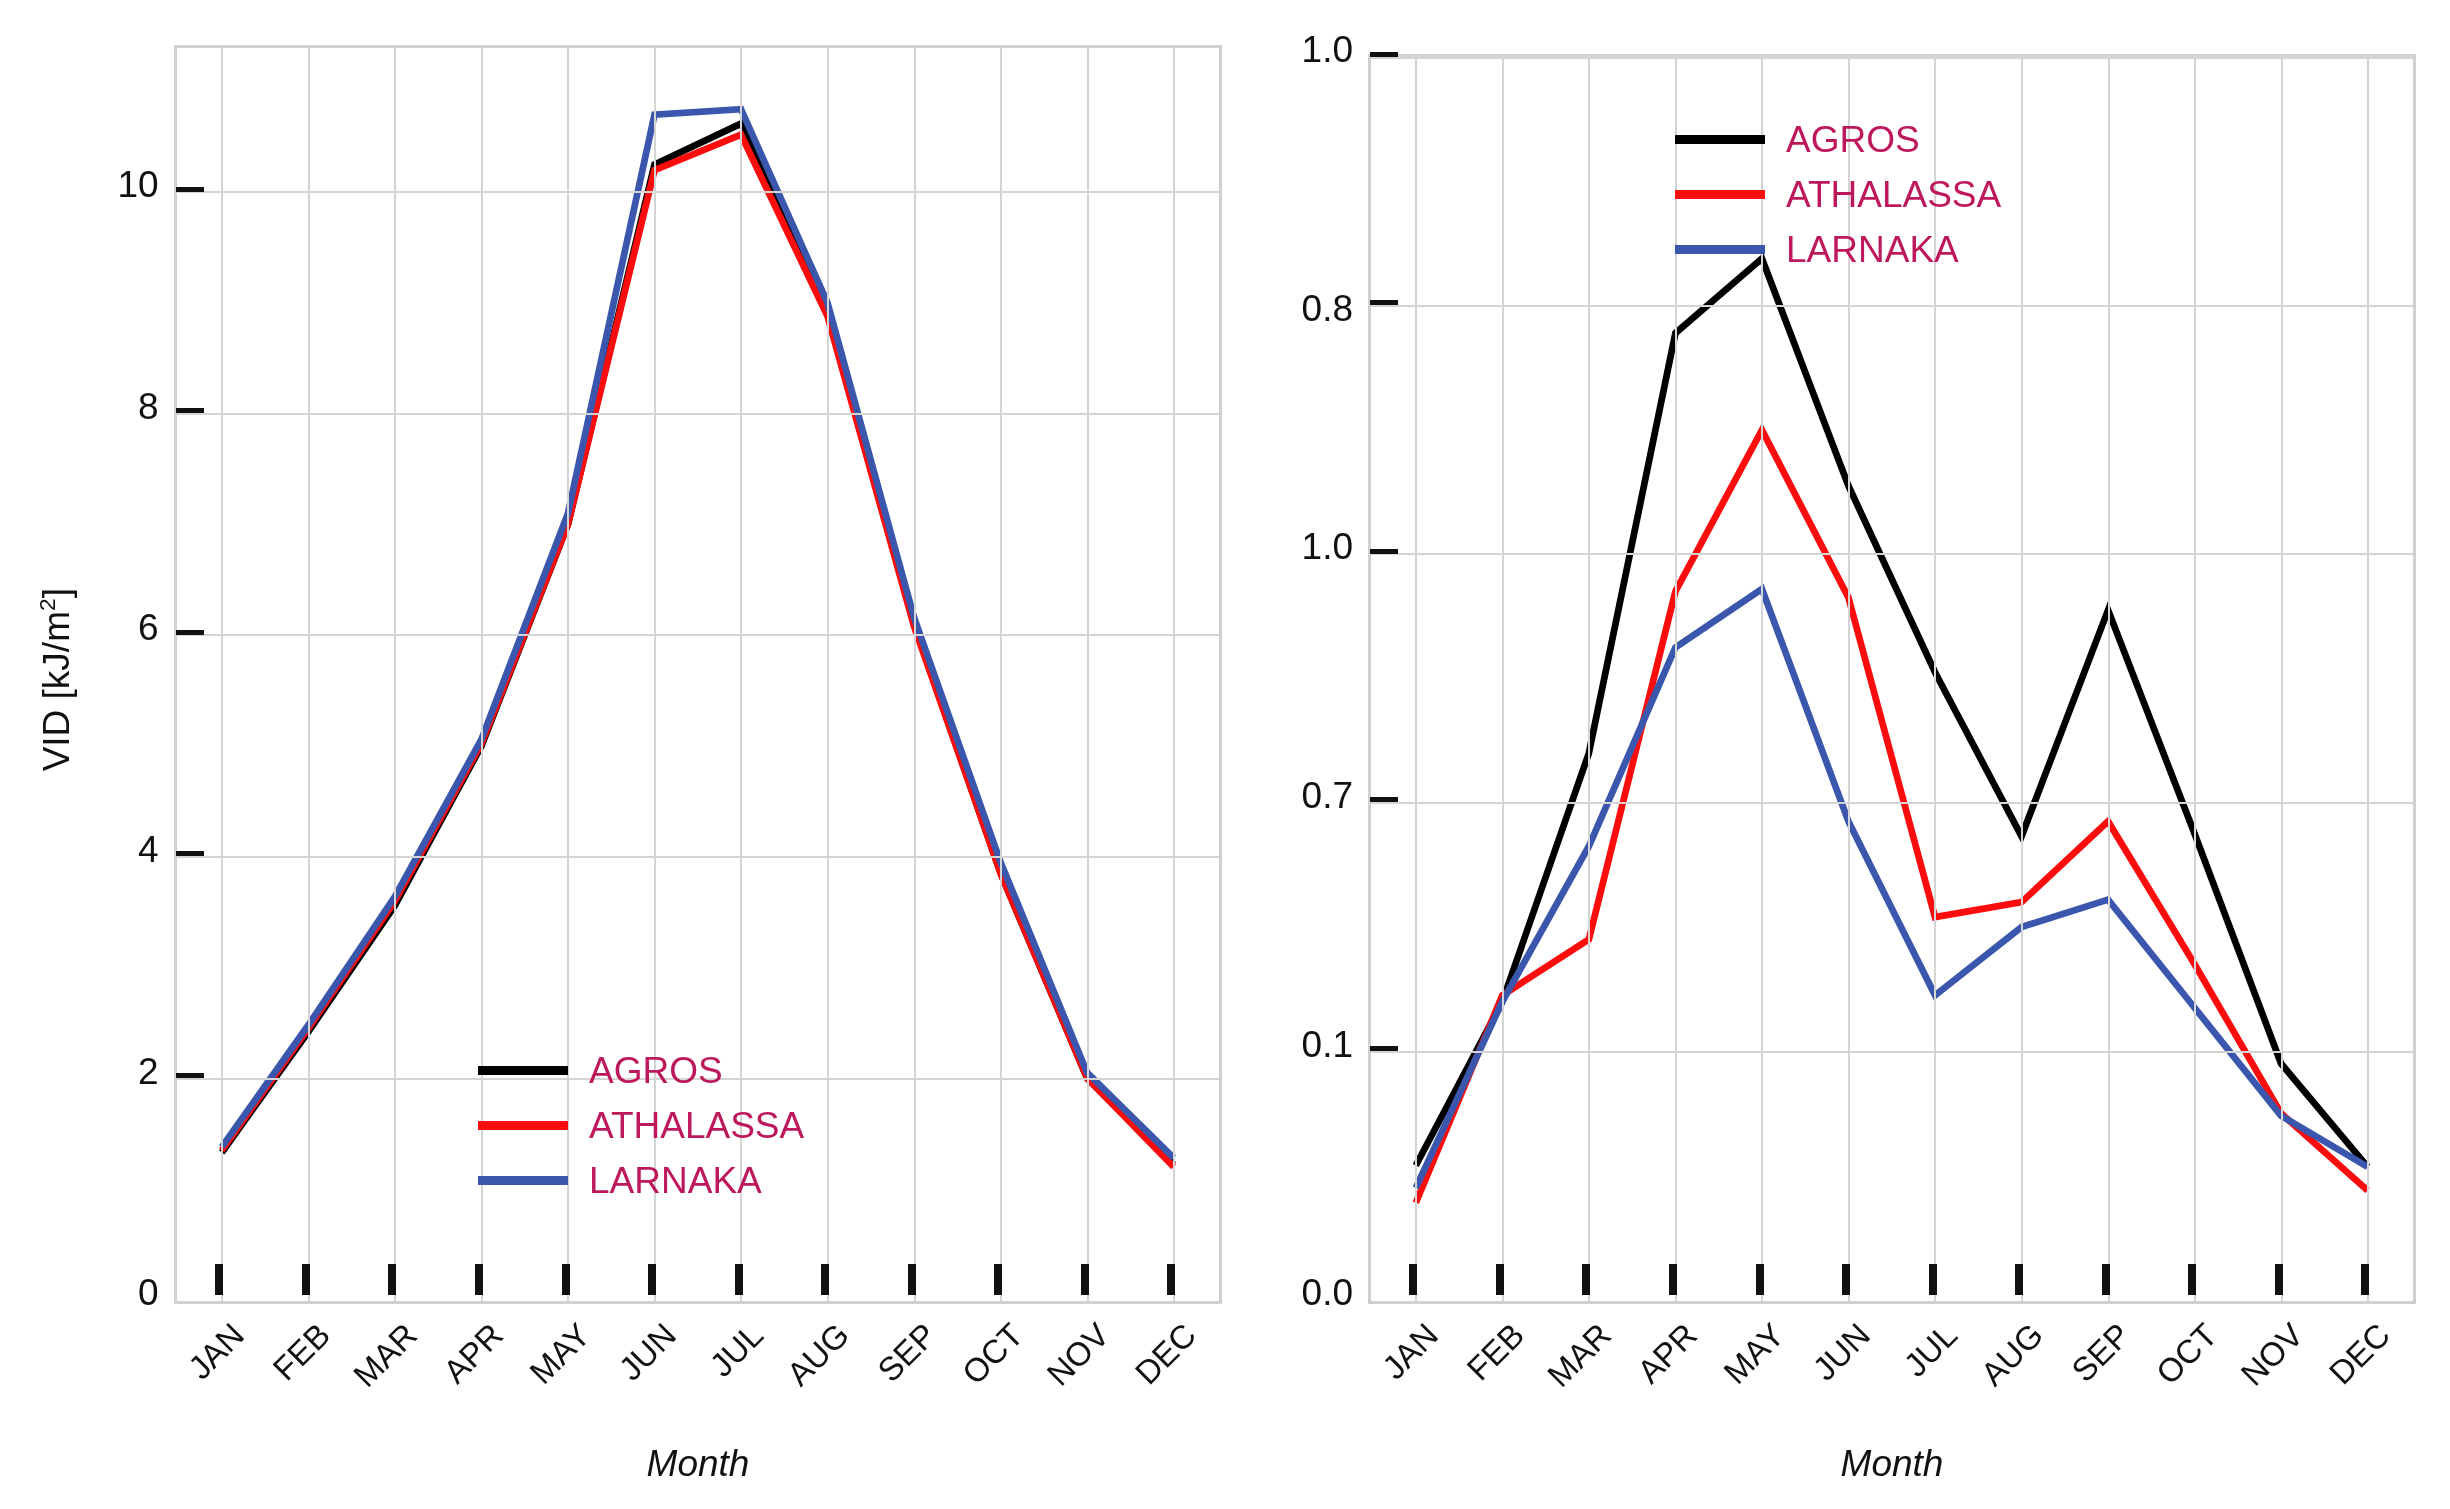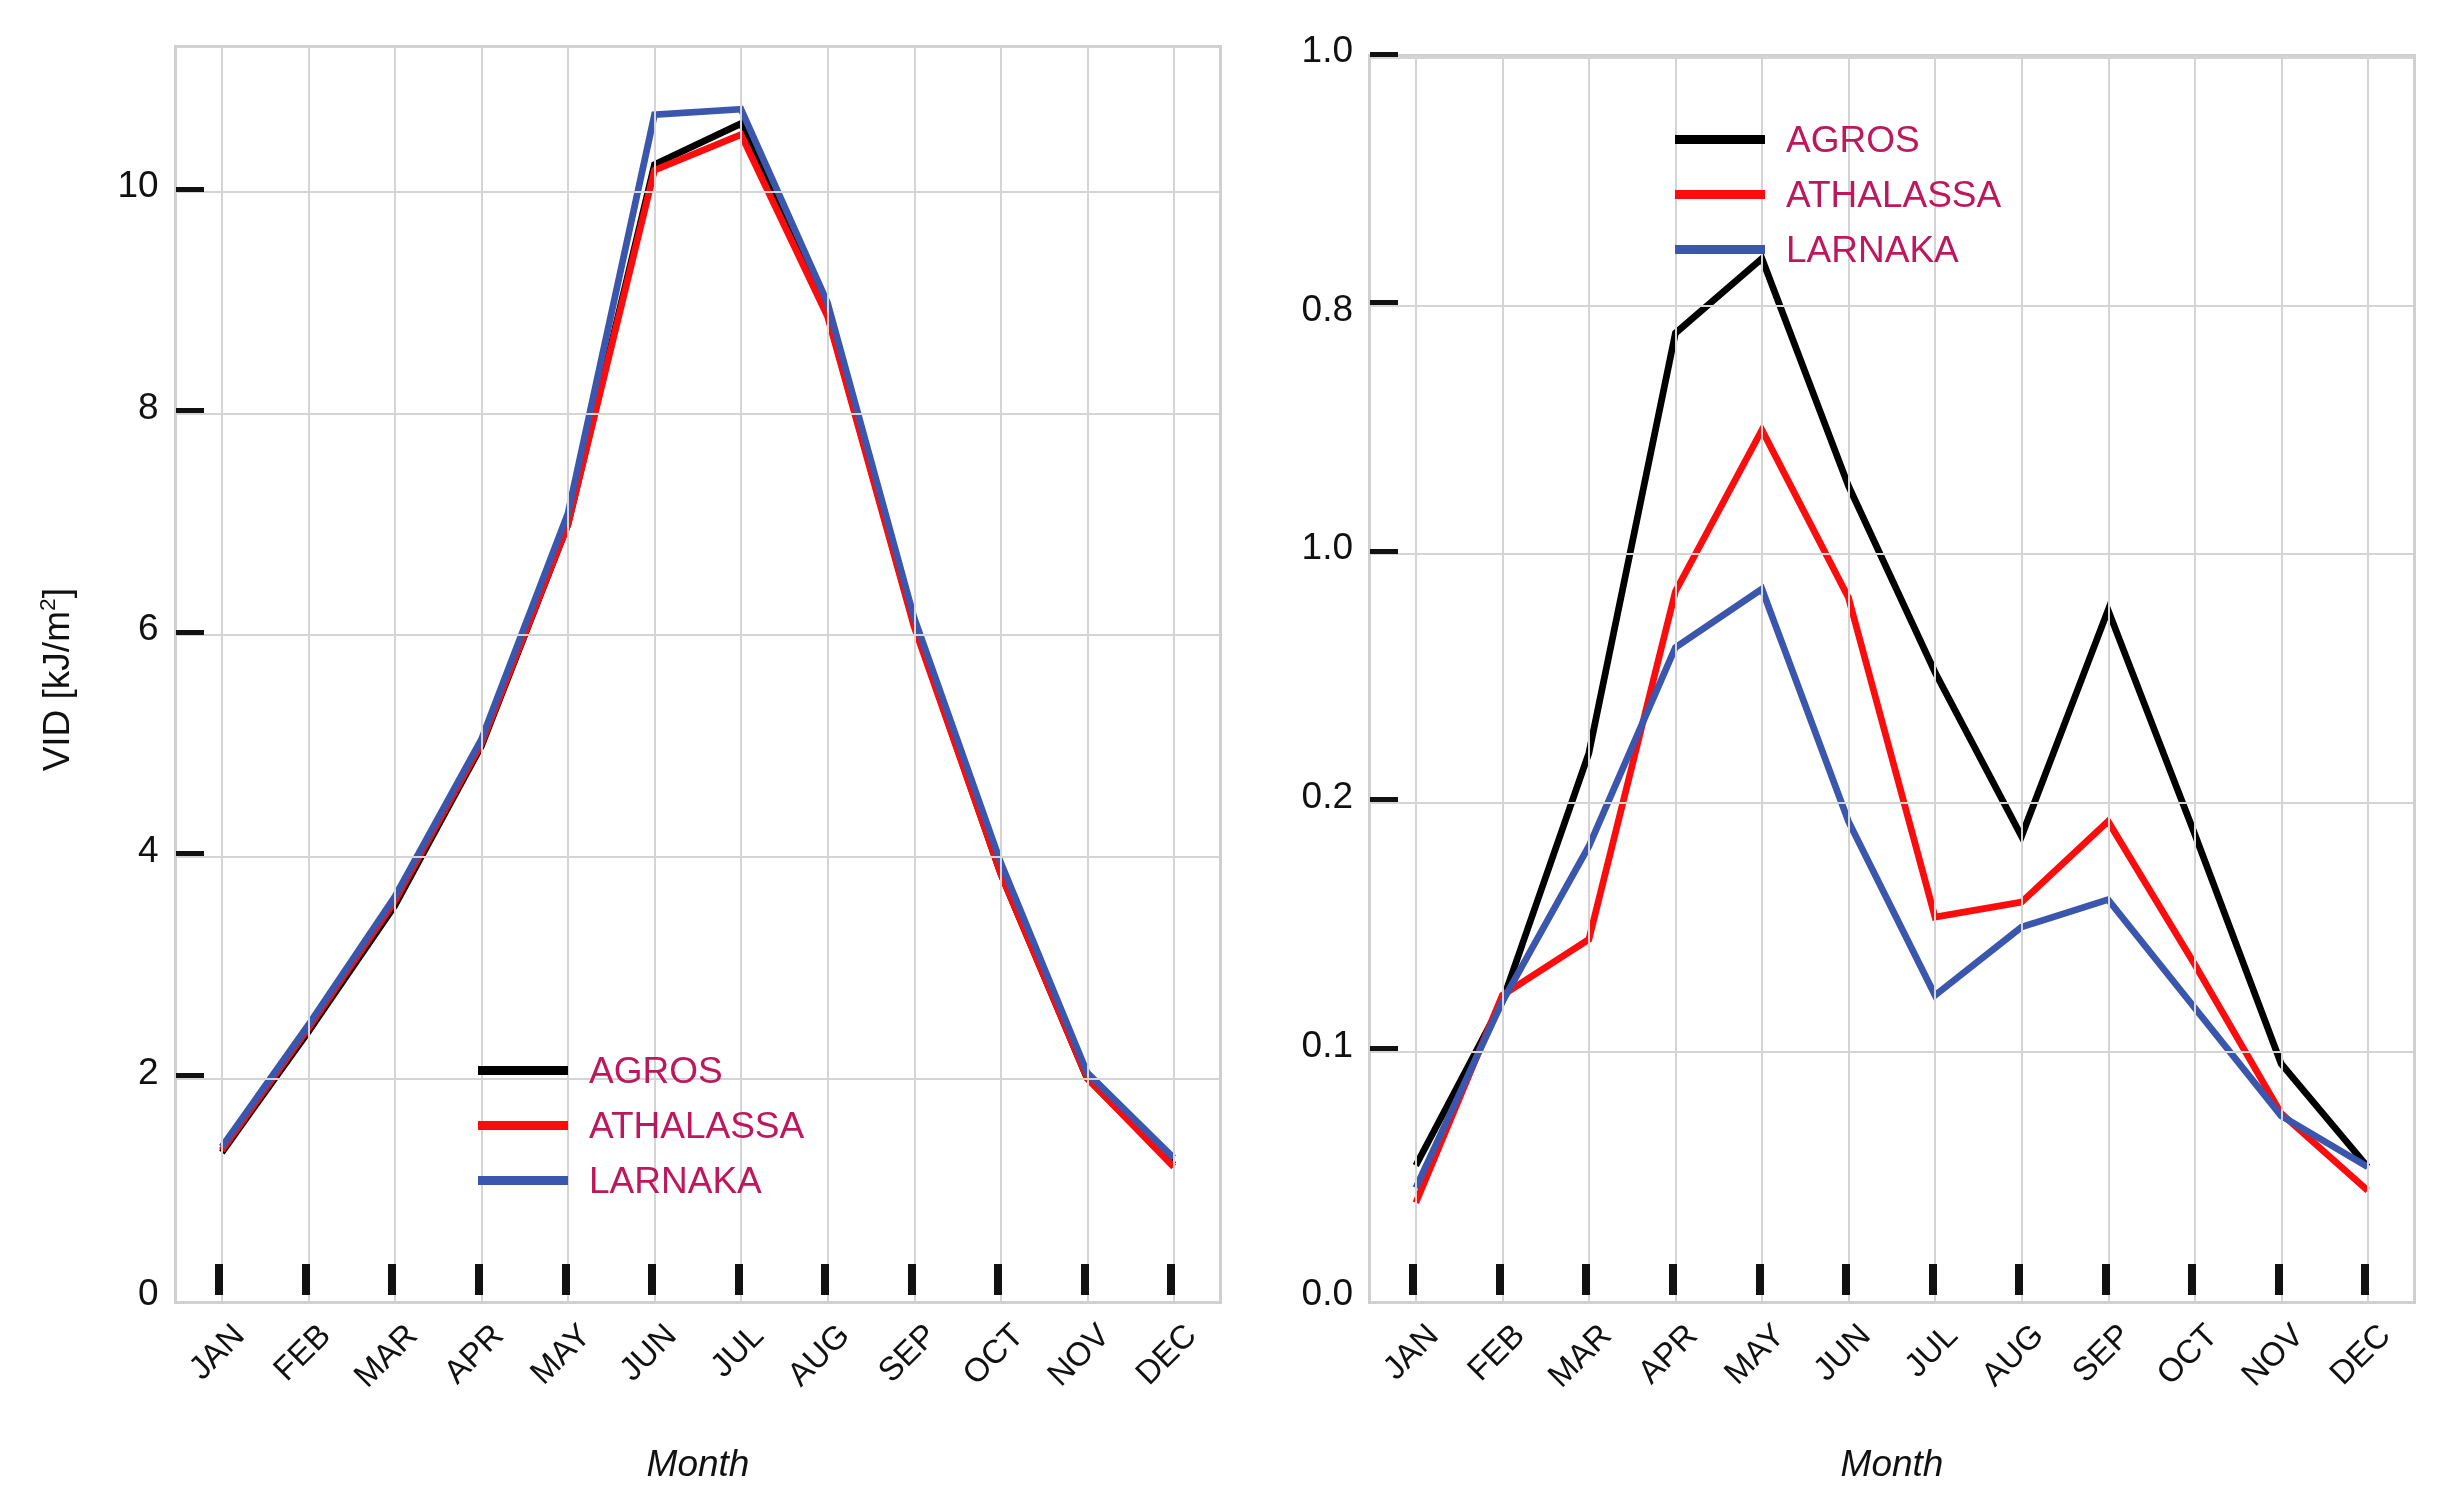--- a/index.html
+++ b/index.html
@@ -157,21 +157,21 @@
         <div class="grid-line grid-h" style="top: 496px; background: rgb(212, 212, 212);"></div>
         <div class="grid-line grid-h" style="top: 248px; background: rgb(212, 212, 212);"></div>
         <div class="grid-line grid-h" style="top: -0.7px; background: rgb(212, 212, 212);"></div>
       </div>
 
     <div id="ticks-right">
         <div class="ytick-lab" style="width: 149px; left: -67px; top: 1272px;">0.0</div>
         <div class="ytick-mark" style="left: 99px; top: 1046px;"></div>
         <div class="ytick-lab" style="width: 149px; left: -67px; top: 1024px;">0.1</div>
         <div class="ytick-mark" style="left: 99px; top: 797px;"></div>
-        <div class="ytick-lab" style="width: 149px; left: -67px; top: 775px;">0.2</div>
+        <div class="ytick-lab" style="width: 149px; left: -67px; top: 775px;">0.7</div>
         <div class="ytick-mark" style="left: 99px; top: 549px;"></div>
         <div class="ytick-lab" style="width: 149px; left: -67px; top: 526px;">1.0</div>
         <div class="ytick-mark" style="left: 99px; top: 300px;"></div>
         <div class="ytick-lab" style="width: 149px; left: -67px; top: 288px;">0.8</div>
         <div class="ytick-mark" style="left: 99px; top: 52px;"></div>
         <div class="ytick-lab" style="width: 149px; left: -67px; top: 29px;">1.0</div>
         <div class="xtick-mark" style="left: 138px; top: 1264px;"></div>
         <div class="xtick-lab" style="left: -7.5px; top: 1316px; width: 155px;">JAN</div>
         <div class="xtick-mark" style="left: 225px; top: 1264px;"></div>
         <div class="xtick-lab" style="left: 79px; top: 1316px; width: 155px;">FEB</div>

